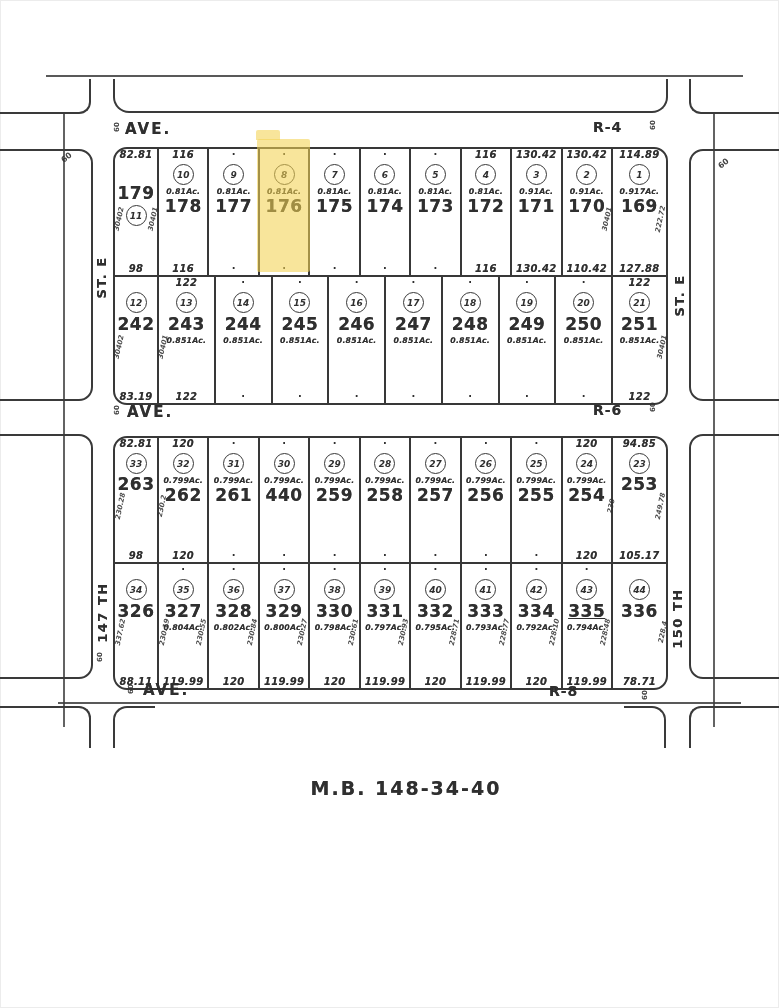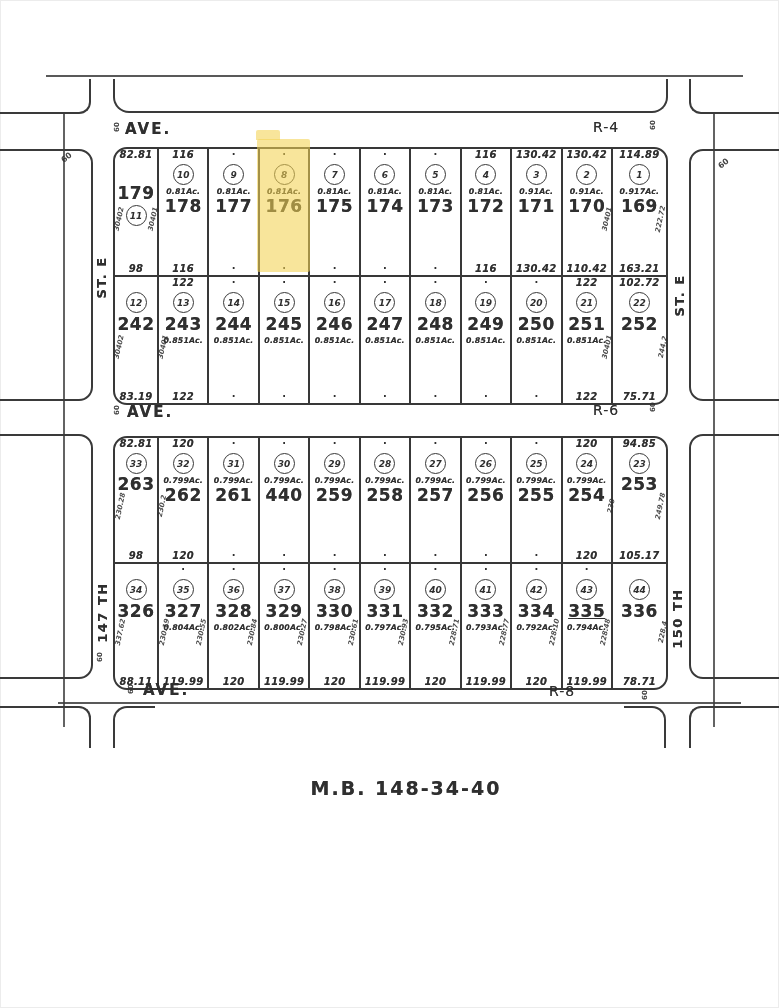--- a/index.html
+++ b/index.html
@@ -38,21 +38,21 @@
   .diagL{left:-8px;top:52%;transform:rotate(-78deg);}
   .diagR{right:-8px;top:52%;transform:rotate(-78deg);}
   
   .hl{position:absolute;left:-3px;right:-2px;top:-10px;bottom:3px;
       background:rgba(243,211,82,.58);z-index:4;border-radius:2px;pointer-events:none;}
   .hl::before{content:"";position:absolute;top:-9px;left:-1px;width:45%;height:10px;
       background:rgba(243,211,82,.58);border-radius:2px 2px 0 0;}
   
   .ave{position:absolute;font-size:15px;font-weight:700;letter-spacing:2px;
        text-shadow:0 0 .5px rgba(0,0,0,.6);}
-  .zone{position:absolute;font-size:14px;font-weight:400;letter-spacing:1px;
+  .zone{position:absolute;font-size:14px;font-weight:700;letter-spacing:1px;
         text-shadow:0 0 .5px rgba(0,0,0,.6);}
   .vlab{position:absolute;font-size:13px;font-weight:700;letter-spacing:1.5px;
         transform:rotate(-90deg);white-space:nowrap;text-align:center;
         text-shadow:0 0 .5px rgba(0,0,0,.6);}
   .wg{position:absolute;font-size:7px;font-weight:700;transform:rotate(-90deg);opacity:.9;}
   .c60{position:absolute;font-size:8px;font-weight:700;transform:rotate(-38deg);opacity:.9;}
   .title{position:absolute;left:165px;width:480px;text-align:center;top:733px;
          font-size:29px;font-weight:700;letter-spacing:4px;
          text-shadow:0 0 .6px rgba(0,0,0,.6);}
   .subtitle{position:absolute;left:165px;width:480px;text-align:center;top:776px;
@@ -169,21 +169,21 @@
           <span class="sp"></span>
           <span class="dim">110.42</span>
           <span class="diag diagR">30401</span>
         </div>
         <div class="cell">
           <span class="dim">114.89</span>
           <span class="circ">1</span>
           <span class="ac">0.917Ac.</span>
           <span class="num" style="margin-top: 1px;">169</span>
           <span class="sp"></span>
-          <span class="dim">163.21</span>
+          <span class="dim">127.88</span>
           <span class="diag diagR">222.72</span>
         </div>
       </div>
     <div class="lot-row">
         <div class="cell">
           <span class="dim"></span>
           <span class="circ">12</span>
           <span class="num" style="margin-top: 2px;">242</span>
           <span class="sp"></span>
           <span class="dim">83.19</span>
@@ -255,28 +255,20 @@
           <span class="tick">·</span>
         </div>
         <div class="cell">
           <span class="dim">122</span>
           <span class="circ">21</span>
           <span class="num" style="margin-top: 2px;">251</span>
           <span class="ac">0.851Ac.</span>
           <span class="sp"></span>
           <span class="dim">122</span>
           <span class="diag diagR">30401</span>
-        </div>
-        <div class="cell">
-          <span class="dim">102.72</span>
-          <span class="circ">22</span>
-          <span class="num" style="margin-top: 2px;">252</span>
-          <span class="sp"></span>
-          <span class="dim">75.71</span>
-          <span class="diag diagR">244.2</span>
         </div>
       </div>
   </div>
   <div class="block" id="block2">
     <div class="lot-row">
         <div class="cell">
           <span class="dim">82.81</span>
           <span class="circ">33</span>
           <span class="num" style="margin-top: 1px;">263</span>
           <span class="sp"></span>

